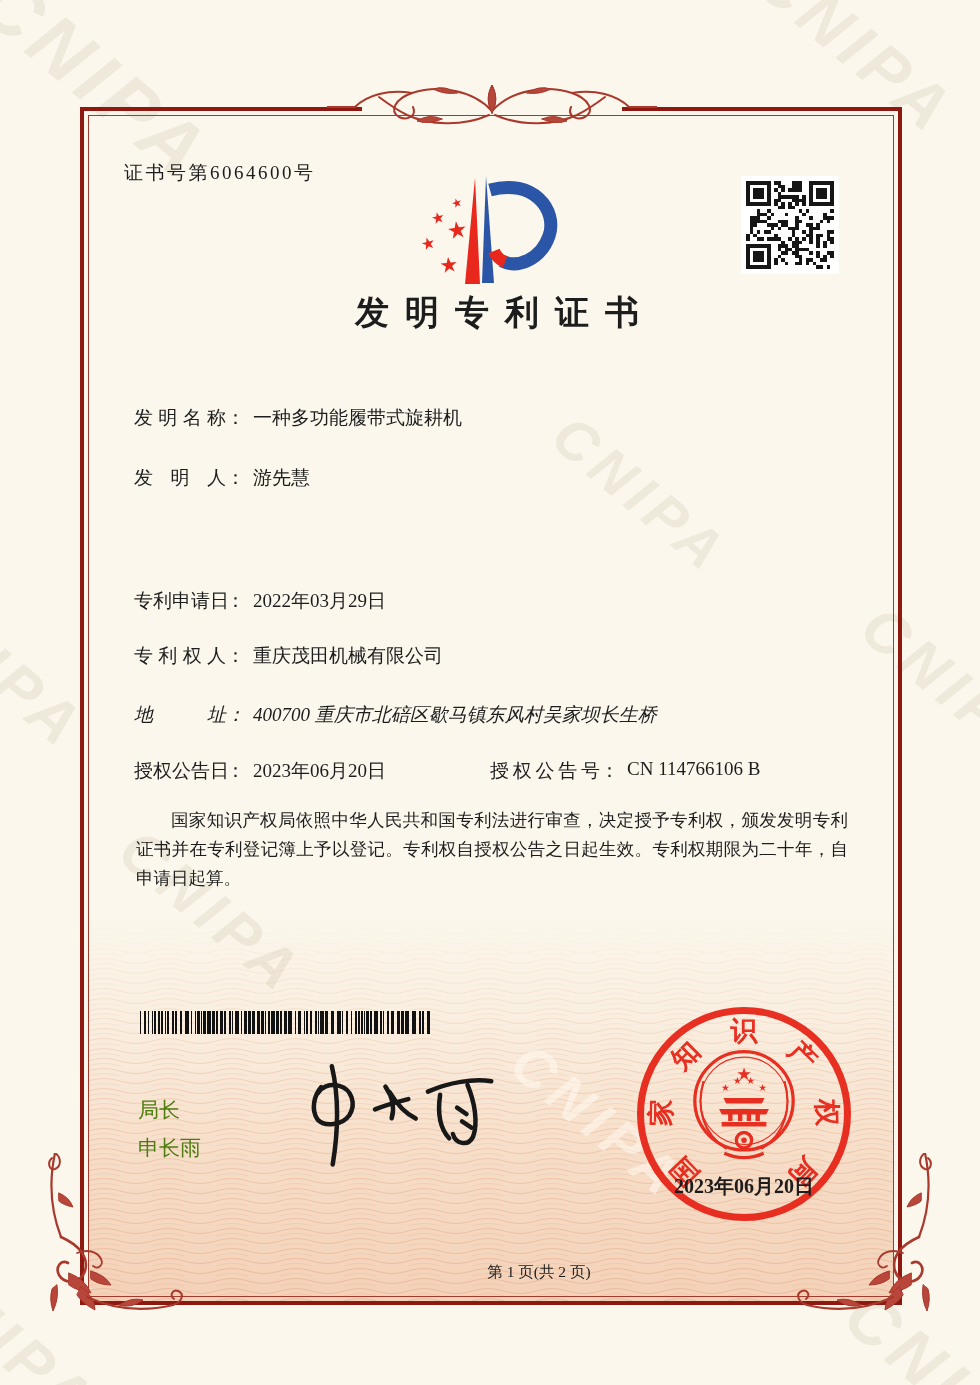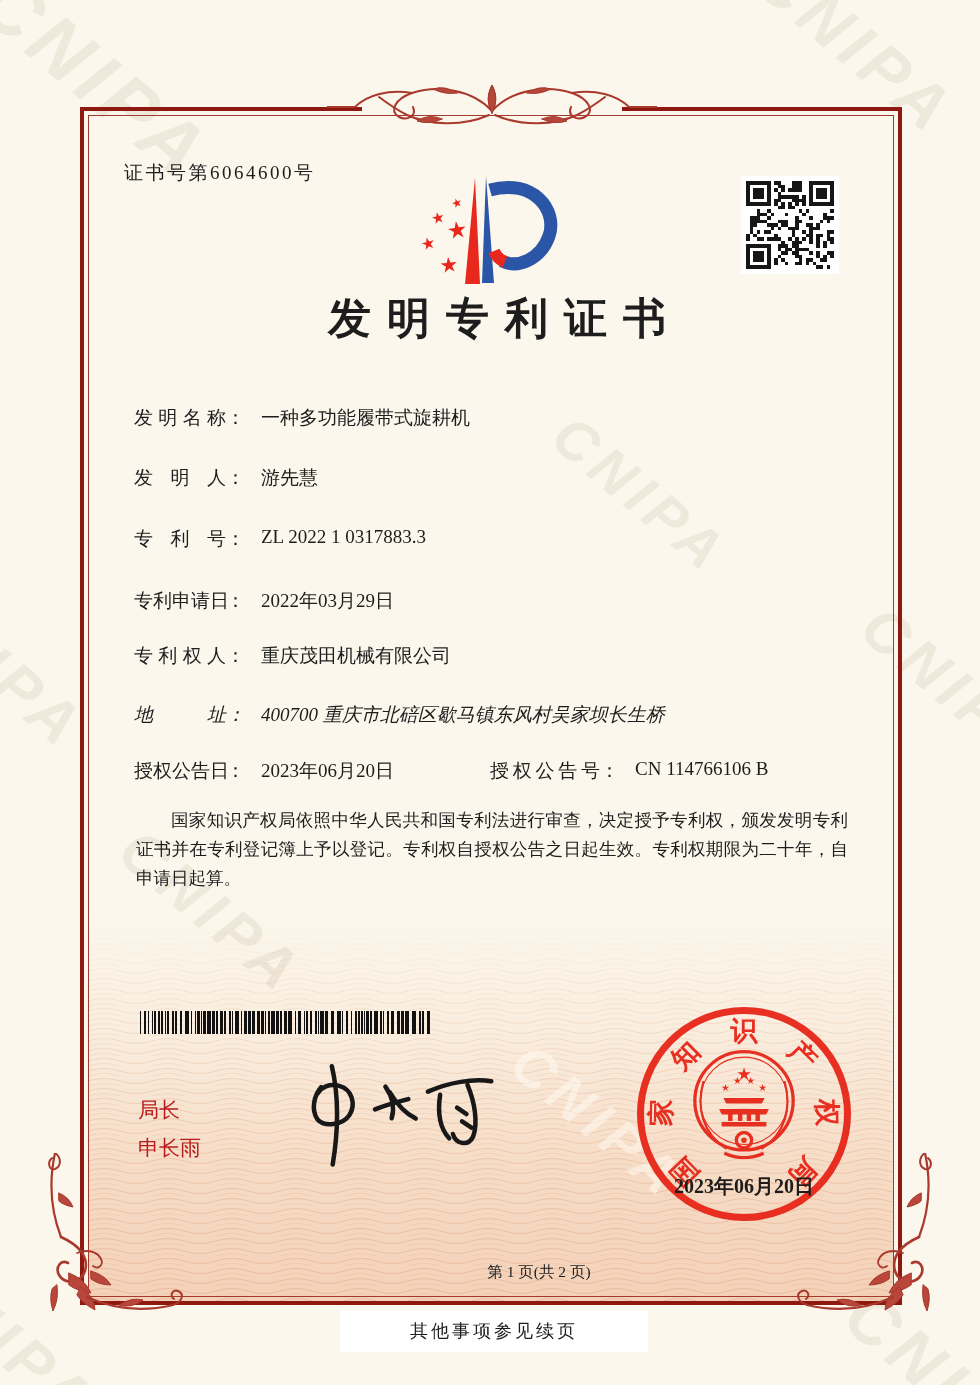--- a/index.html
+++ b/index.html
@@ -21,38 +21,38 @@
   .frame-outer{position:absolute;left:80px;top:107px;width:822px;height:1198px;
       border:4px solid #8e1911;box-sizing:border-box;z-index:3;pointer-events:none;}
   .frame-inner{position:absolute;left:88px;top:115px;width:806px;height:1182px;
       border:1.5px solid #a23a2e;box-sizing:border-box;z-index:3;pointer-events:none;}
   .ornament{position:absolute;z-index:4;pointer-events:none;}
   
   .cert-no{position:absolute;left:124px;top:160px;font-size:19px;letter-spacing:2.5px;z-index:5;font-family:Liberation Serif, serif;}
   .logo{position:absolute;left:408px;top:166px;z-index:5;}
   .qr-box{position:absolute;left:741px;top:176px;width:98px;height:98px;background:#fff;z-index:5;}
   .qr-box svg{position:absolute;left:5px;top:5px;}
-  .title{position:absolute;left:80px;top:290px;width:822px;text-align:center;font-size:43px;
+  .title{position:absolute;left:80px;top:290px;width:822px;text-align:center;font-size:34px;
       font-weight:bold;letter-spacing:16px;padding-left:28px;box-sizing:border-box;z-index:5;}
   
   .frow{position:absolute;left:134px;font-size:19px;z-index:5;white-space:nowrap;}
   .flabel{display:inline-block;width:92px;text-align:justify;text-align-last:justify;
       vertical-align:top;}
   .fcolon{display:inline-block;vertical-align:top;}
-  .fvalue{display:inline-block;margin-left:16px;vertical-align:top;}
+  .fvalue{display:inline-block;margin-left:8px;vertical-align:top;}
   .fcol2{position:absolute;left:356px;top:0;white-space:nowrap;}
   
   .paras{position:absolute;left:136px;top:806px;width:712px;font-size:17.5px;
       line-height:28.8px;text-align:justify;z-index:5;}
   .paras p{margin:0 0 3px 0;text-indent:2em;}
   
   .barcode{position:absolute;left:140px;top:1011px;z-index:5;}
   
   .sign-label{position:absolute;left:138px;font-size:21px;z-index:5;
-      font-family:"Liberation Sans","DejaVu Sans",sans-serif;color:#b91c1c;}
+      font-family:"Liberation Sans","DejaVu Sans",sans-serif;color:#4d7c0f;}
   .signature{position:absolute;left:265px;top:1052px;z-index:5;}
   
   .seal{position:absolute;left:637px;top:1007px;width:214px;height:214px;z-index:6;
       border:7px solid #e7281b;border-radius:50%;box-sizing:border-box;opacity:0.96;}
   .seal-char{position:absolute;left:50%;top:50%;font-size:27px;font-weight:bold;color:#e7281b;
       font-family:"Liberation Serif","DejaVu Serif",serif;}
   .seal-emblem{position:absolute;left:50%;top:30px;transform:translateX(-50%);}
   .seal-date{position:absolute;left:0;bottom:14px;width:100%;text-align:center;font-size:20px;
       font-weight:bold;color:#151515;z-index:7;}
   
@@ -442,23 +442,20 @@
   </div>
 
   <div class="title">发明专利证书</div>
 
   <div class="frow" style="top:405px;">
     <span class="flabel">发明名称</span><span class="fcolon">：</span><span class="fvalue">一种多功能履带式旋耕机</span>
   </div>
   <div class="frow" style="top:465px;">
     <span class="flabel">发明人</span><span class="fcolon">：</span><span class="fvalue">游先慧</span>
   </div>
-  <div class="frow" style="top:526px;">
-    <span class="flabel">专利号</span><span class="fcolon">：</span><span class="fvalue">ZL 2022 1 0317883.3</span>
-  </div>
   <div class="frow" style="top:588px;">
     <span class="flabel">专利申请日</span><span class="fcolon">：</span><span class="fvalue">2022年03月29日</span>
   </div>
   <div class="frow" style="top:643px;">
     <span class="flabel">专利权人</span><span class="fcolon">：</span><span class="fvalue">重庆茂田机械有限公司</span>
   </div>
   <div class="frow" style="top:702px;font-style:italic;">
     <span class="flabel">地址</span><span class="fcolon">：</span><span class="fvalue">400700 重庆市北碚区歇马镇东风村吴家坝长生桥</span>
   </div>
   <div class="frow" style="top:758px;">
@@ -594,15 +591,14 @@
         <circle cx="50" cy="88" r="2"></circle>
         <path d="M13 34 C6 58 12 82 34 96" fill="none" stroke-width="2"></path>
         <path d="M87 34 C94 58 88 82 66 96" fill="none" stroke-width="2"></path>
         <path d="M32 100 Q50 108 68 100" fill="none" stroke-width="3"></path>
       </g>
     </svg>
     <div class="seal-date">2023年06月20日</div>
   </div>
 
   <div class="page-info">第 1 页(共 2 页)</div>
-  <div class="cont-box">其他事项参见续页</div>
 
 </div>
 
 </body></html>

